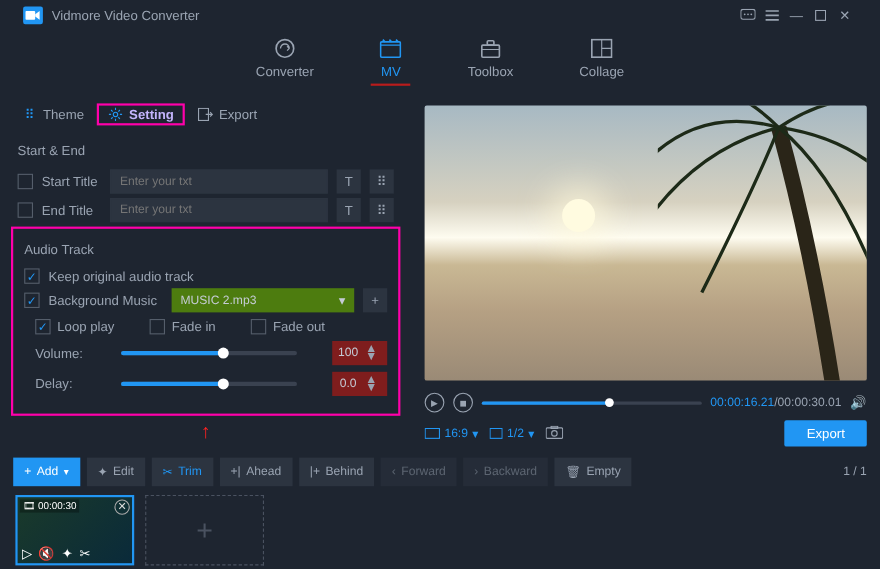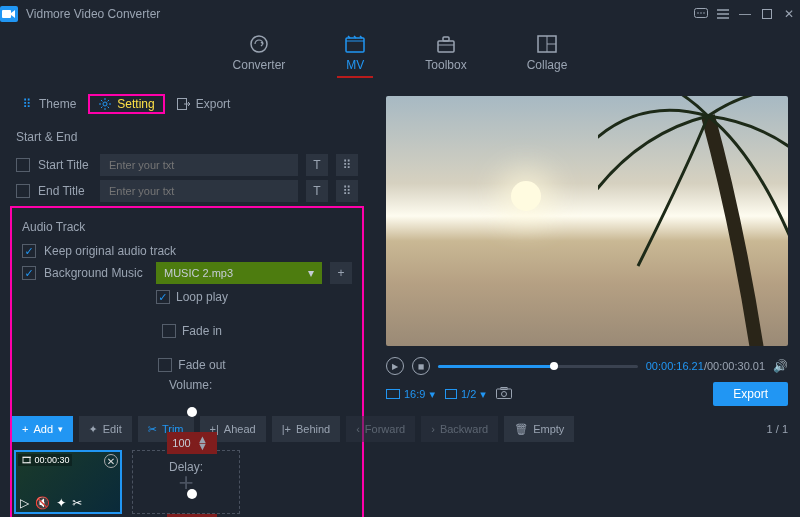--- a/index.html
+++ b/index.html
@@ -1,41 +1,41 @@
 <!DOCTYPE html>
 <html><head>
 <meta charset="utf-8">
 <style>
 * { box-sizing: border-box; margin: 0; padding: 0; font-family: "Segoe UI", Arial, sans-serif; }
 body { background: #1e2530; color: #c5ccd6; width: 800px; height: 517px; overflow: hidden; font-size: 12px; }
-.titlebar { display: flex; align-items: center; height: 28px; padding: 0 0; }
+.titlebar { display: flex; align-items: center; height: 28px; padding: 0 21px; }
 .titlebar .logo { width: 18px; height: 16px; background: #2196f3; border-radius: 2px; margin-right: 8px; display: flex; align-items: center; justify-content: center; }
 .titlebar .title { flex: 1; color: #9aa4b2; font-size: 12px; }
 .titlebar .winbtn { width: 22px; height: 22px; display: flex; align-items: center; justify-content: center; color: #9aa4b2; cursor: pointer; }
 .maintabs { display: flex; justify-content: center; gap: 44px; padding: 6px 0 10px; }
 .maintabs .tab { display: flex; flex-direction: column; align-items: center; gap: 4px; color: #9aa4b2; cursor: pointer; padding: 0 8px; }
 .maintabs .tab.active { color: #2196f3; border-bottom: 2px solid #b91c1c; padding-bottom: 4px; }
 .maintabs .tab .ico { width: 20px; height: 20px; display: flex; align-items: center; justify-content: center; }
 .content { display: flex; height: 320px; }
 .leftpanel { width: 374px; padding: 0 10px; }
 .subtabs { display: flex; align-items: center; gap: 2px; padding: 4px 0 8px; }
 .subtabs .stab { display: flex; align-items: center; gap: 5px; padding: 5px 10px; color: #9aa4b2; cursor: pointer; }
-.subtabs .stab.highlight { border: 2px solid #ff00aa; padding: 1px 8px; color: #fde047; }
+.subtabs .stab.highlight { border: 2px solid #ff00aa; padding: 1px 8px; color: #c4b5fd; font-weight: bold; }
 .subtabs .stab .si { width: 14px; height: 14px; display:flex;align-items:center;justify-content:center; }
 .section-h { color: #9aa4b2; padding: 6px 6px; font-size: 12px; }
 .row { display: flex; align-items: center; gap: 8px; margin: 4px 6px; }
 .cb { width: 14px; height: 14px; border: 1px solid #555e6b; background: transparent; display: inline-flex; align-items: center; justify-content: center; color: #2196f3; font-size: 11px; }
 .cb.checked::after { content: "✓"; }
 .label { color: #9aa4b2; font-size: 12px; }
 .txtin { flex: 1; background: #2c3440; border: 1px solid #2c3440; height: 22px; padding: 0 8px; color: #9aa4b2; font-size: 11px; }
 .smbtn { width: 22px; height: 22px; background: #2c3440; color: #9aa4b2; display: flex; align-items: center; justify-content: center; cursor: pointer; }
 .audiobox { border: 2px solid #ff00aa; padding: 6px 4px 10px; margin-top: 2px; }
 .sel { display: flex; align-items: center; background: #4d7c0f; height: 22px; padding: 0 8px; gap: 6px; cursor: pointer; }
 .sel .selv { flex: 1; font-size: 11px; color: #c5ccd6; }
-.subrow { display: flex; align-items: center; gap: 20px; margin: 6px 6px 6px 16px; flex-direction: column; }
+.subrow { display: flex; align-items: center; gap: 32px; margin: 6px 6px 6px 16px; }
 .slider { position: relative; flex: 1; height: 4px; background: #3a4250; border-radius: 2px; }
 .slider .fill { position: absolute; left: 0; top: 0; bottom: 0; background: #2196f3; border-radius: 2px; }
 .slider .thumb { position: absolute; top: 50%; width: 10px; height: 10px; background: #fff; border-radius: 50%; transform: translate(-50%, -50%); }
 .numbox { width: 50px; height: 22px; background: #7f1d1d; display: flex; align-items: center; padding: 0 4px; position: relative; }
 .numbox span { flex: 1; text-align: center; font-size: 11px; }
 .numbox .spins { display: flex; flex-direction: column; font-size: 7px; line-height: 7px; color: #9aa4b2; }
 .arrow-annot { text-align: center; margin-top: 4px; color: #ff2222; font-size: 18px; }
 .rightpanel { flex: 1; padding: 0 12px; display: flex; flex-direction: column; }
 .preview { flex: 1; margin-top: 8px; border-radius: 2px; overflow: hidden; position: relative;
   background: linear-gradient(to bottom, #a7b9c3 0%, #d6d1c0 35%, #fefcf0 48%, #c9b894 58%, #b5a083 75%, #9a8a76 100%);

